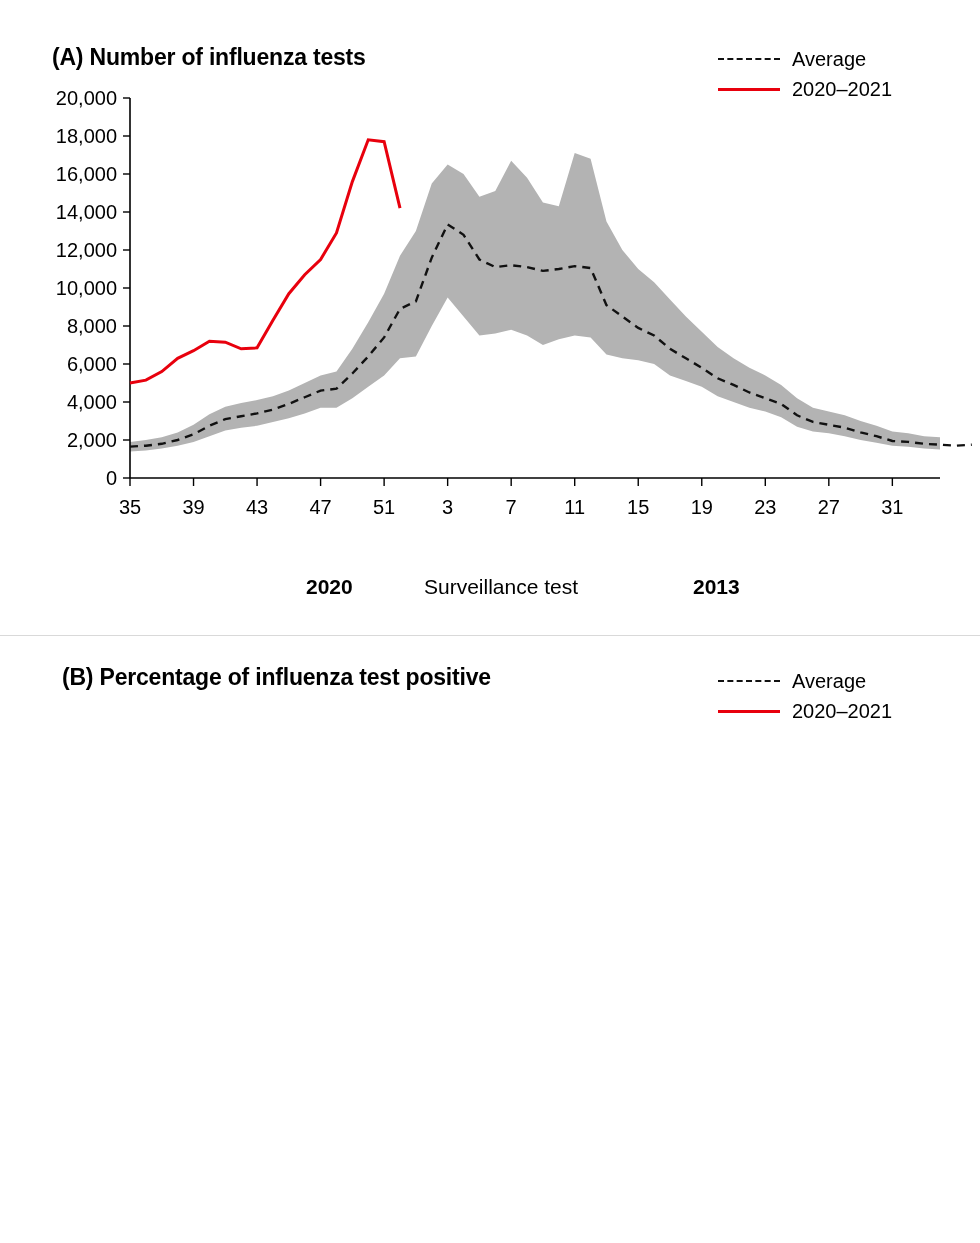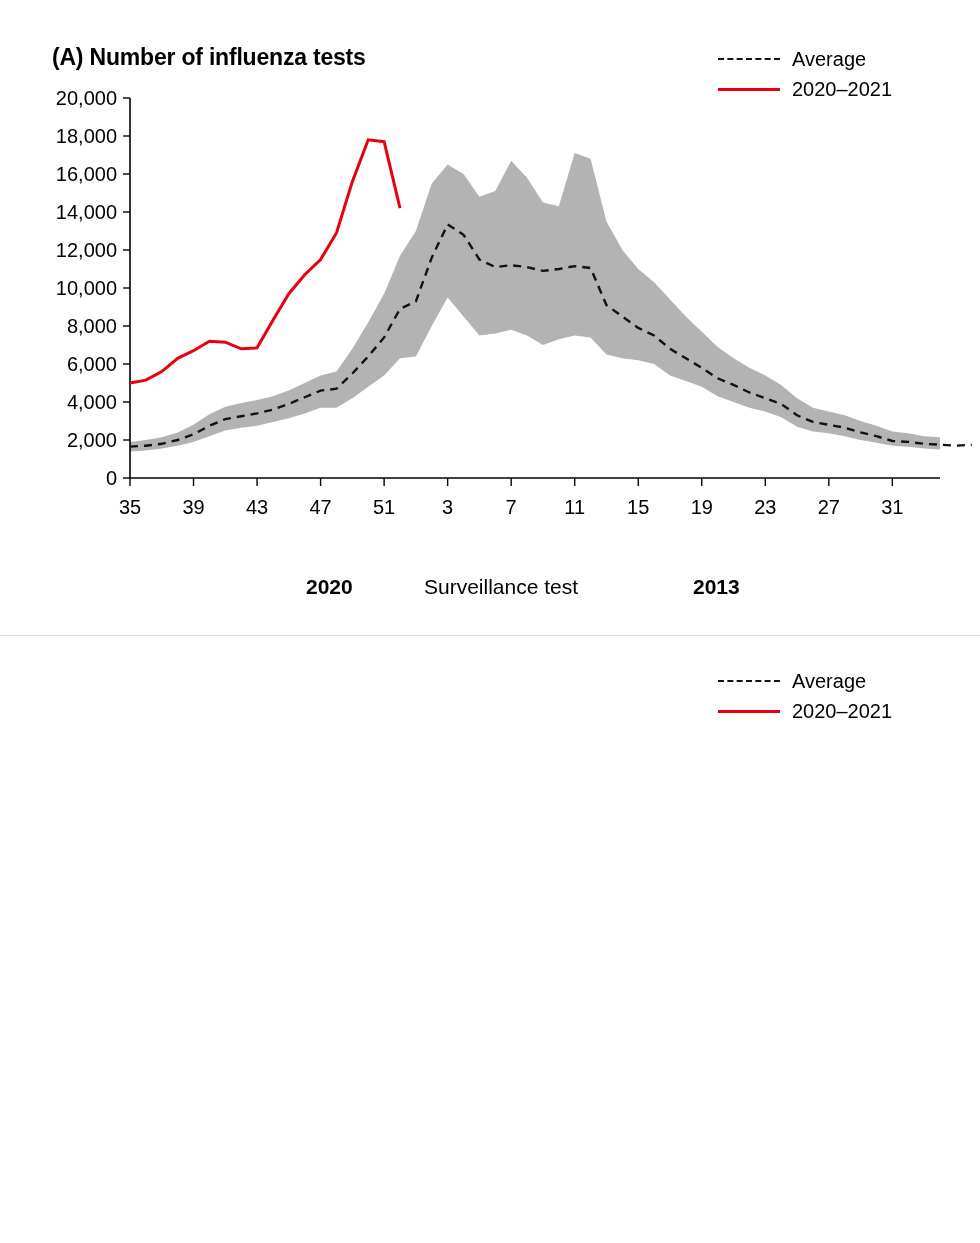--- a/index.html
+++ b/index.html
@@ -183,20 +183,21 @@
   </div>
 
   <div class="axis-caption bold" id="cap-a-2020">2020</div>
   <div class="axis-caption" id="cap-a-week">Surveillance test</div>
   <div class="axis-caption bold" id="cap-a-2021">2013</div>
 
   <div class="divider"></div>
 </section>
 
 <section class="panel" id="panel-b">
+  <div class="panel-title">(B) Percentage of influenza test positive</div>
 
   <div class="legend" id="legend-b">
     <div class="legend-row">
       <span class="legend-swatch swatch-dashed"></span>
       <span class="legend-label">Average</span>
     </div>
     <div class="legend-row">
       <span class="legend-swatch swatch-solid"></span>
       <span class="legend-label">2020–2021</span>
     </div>

